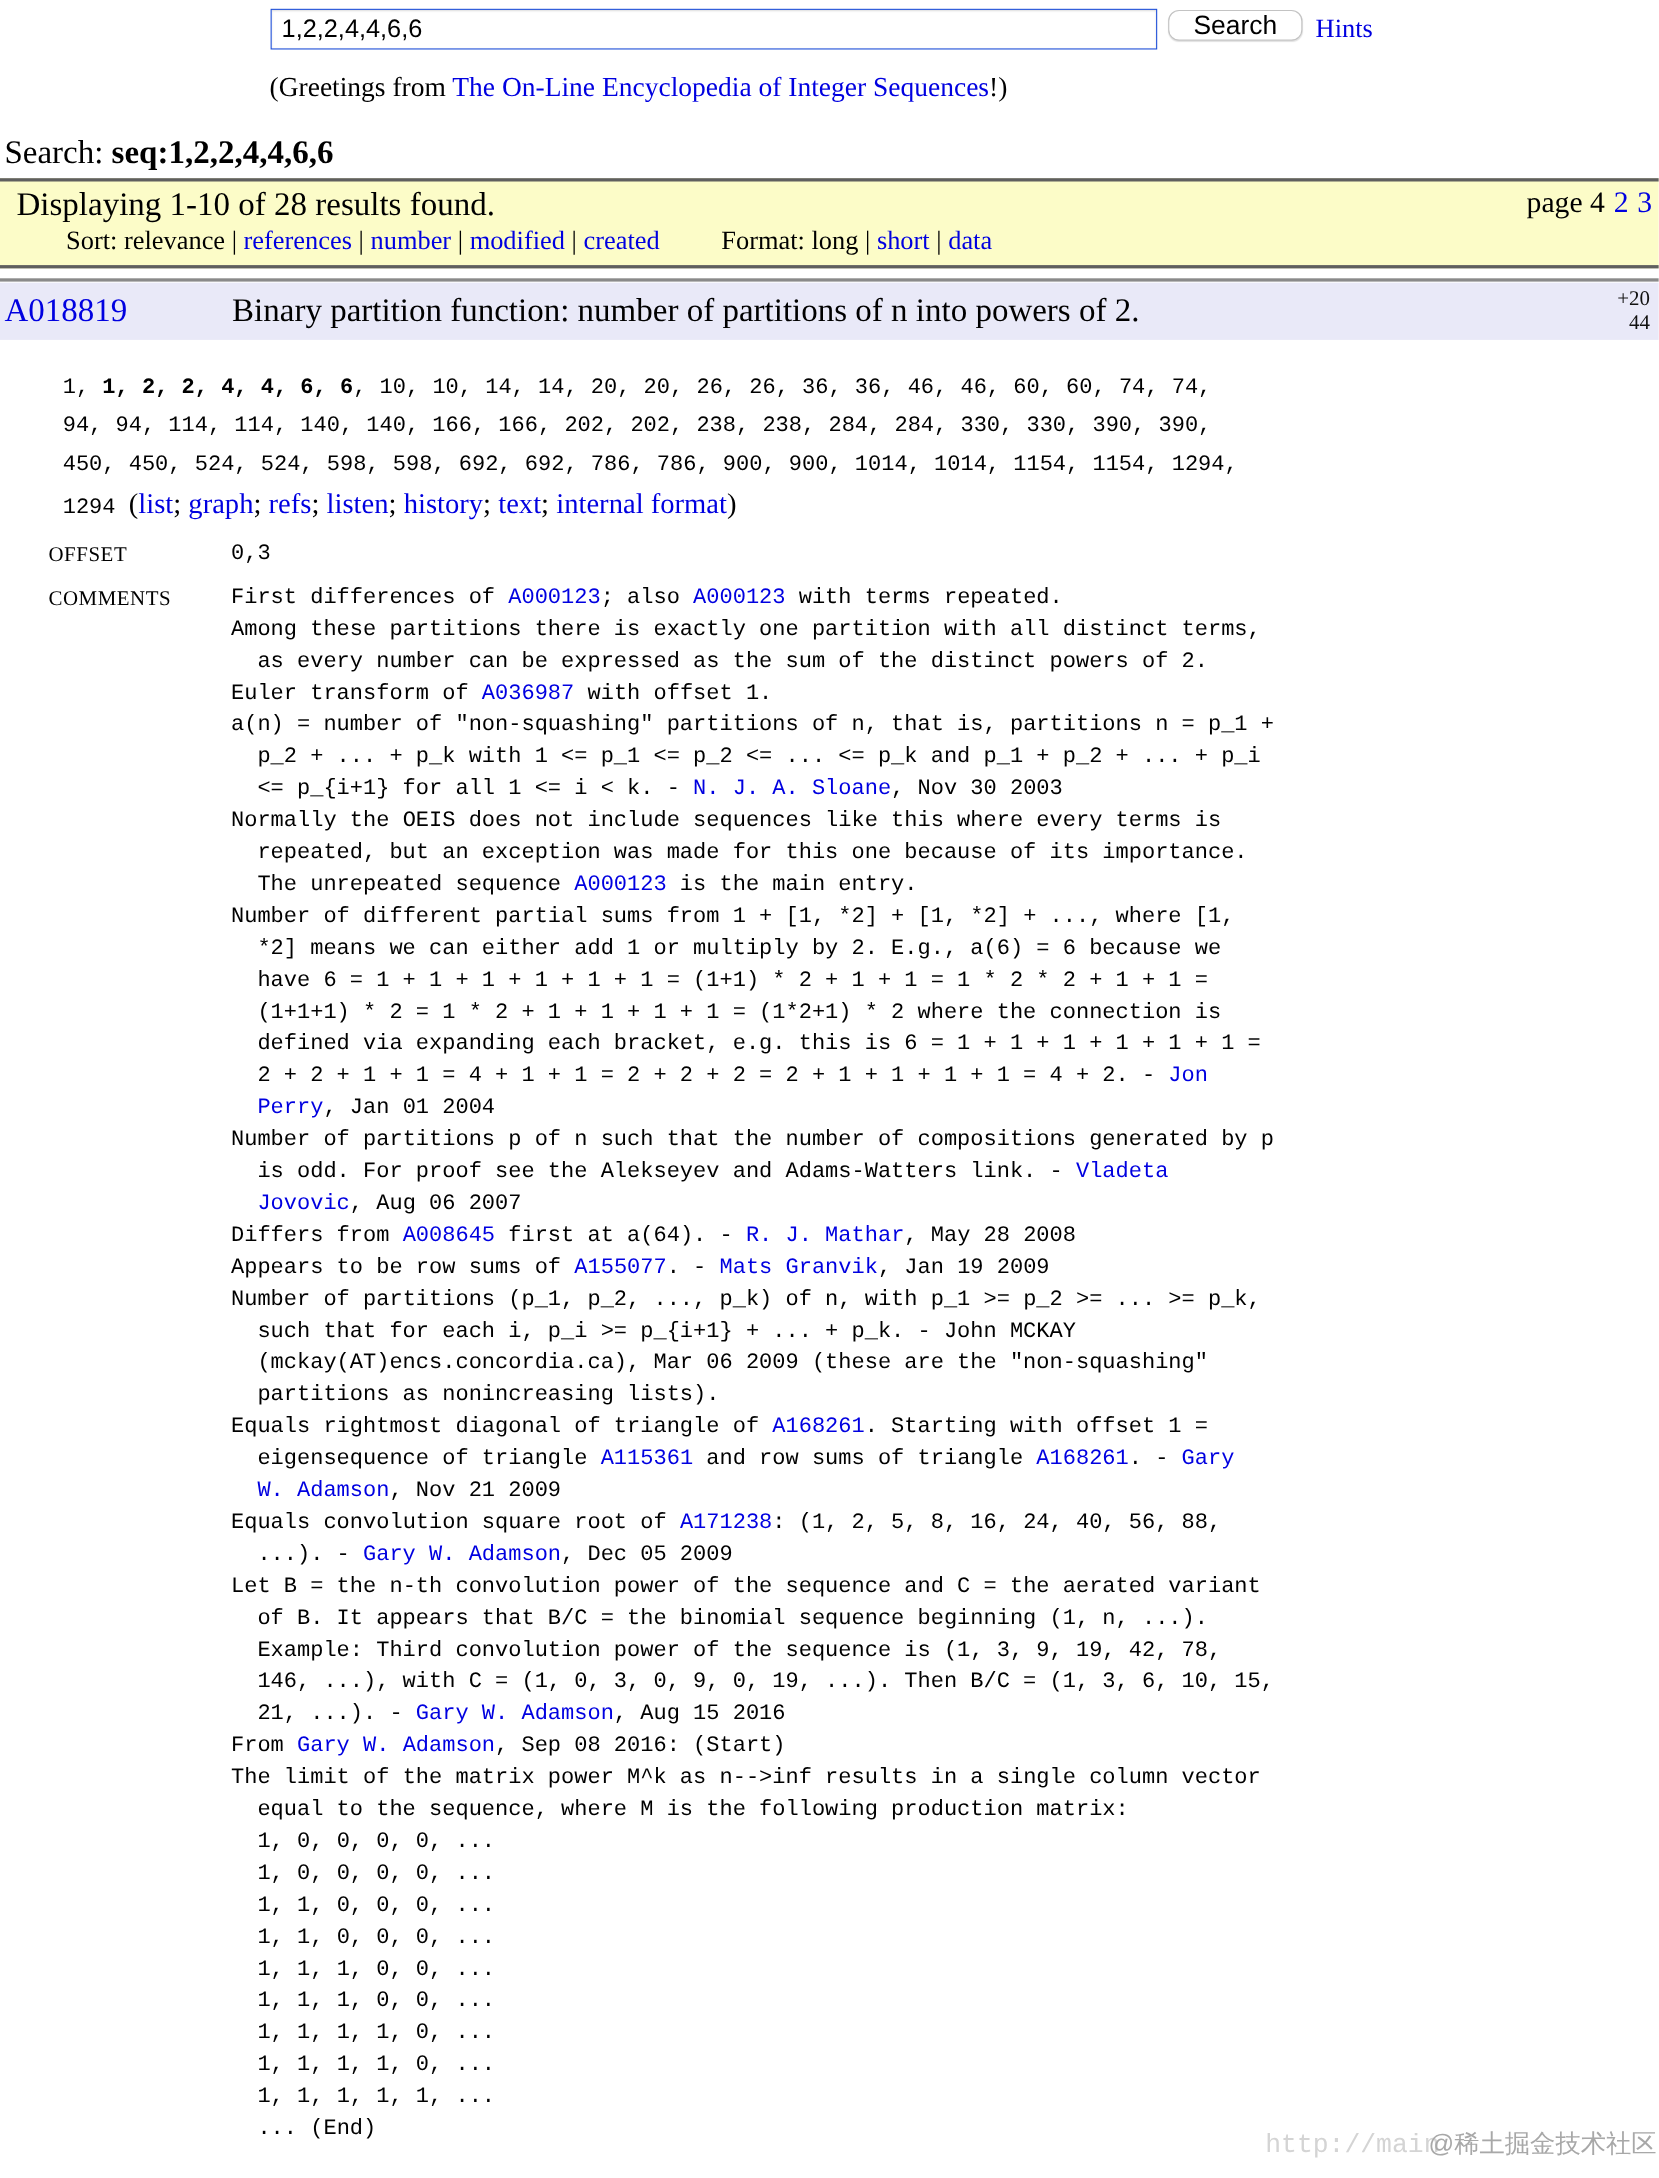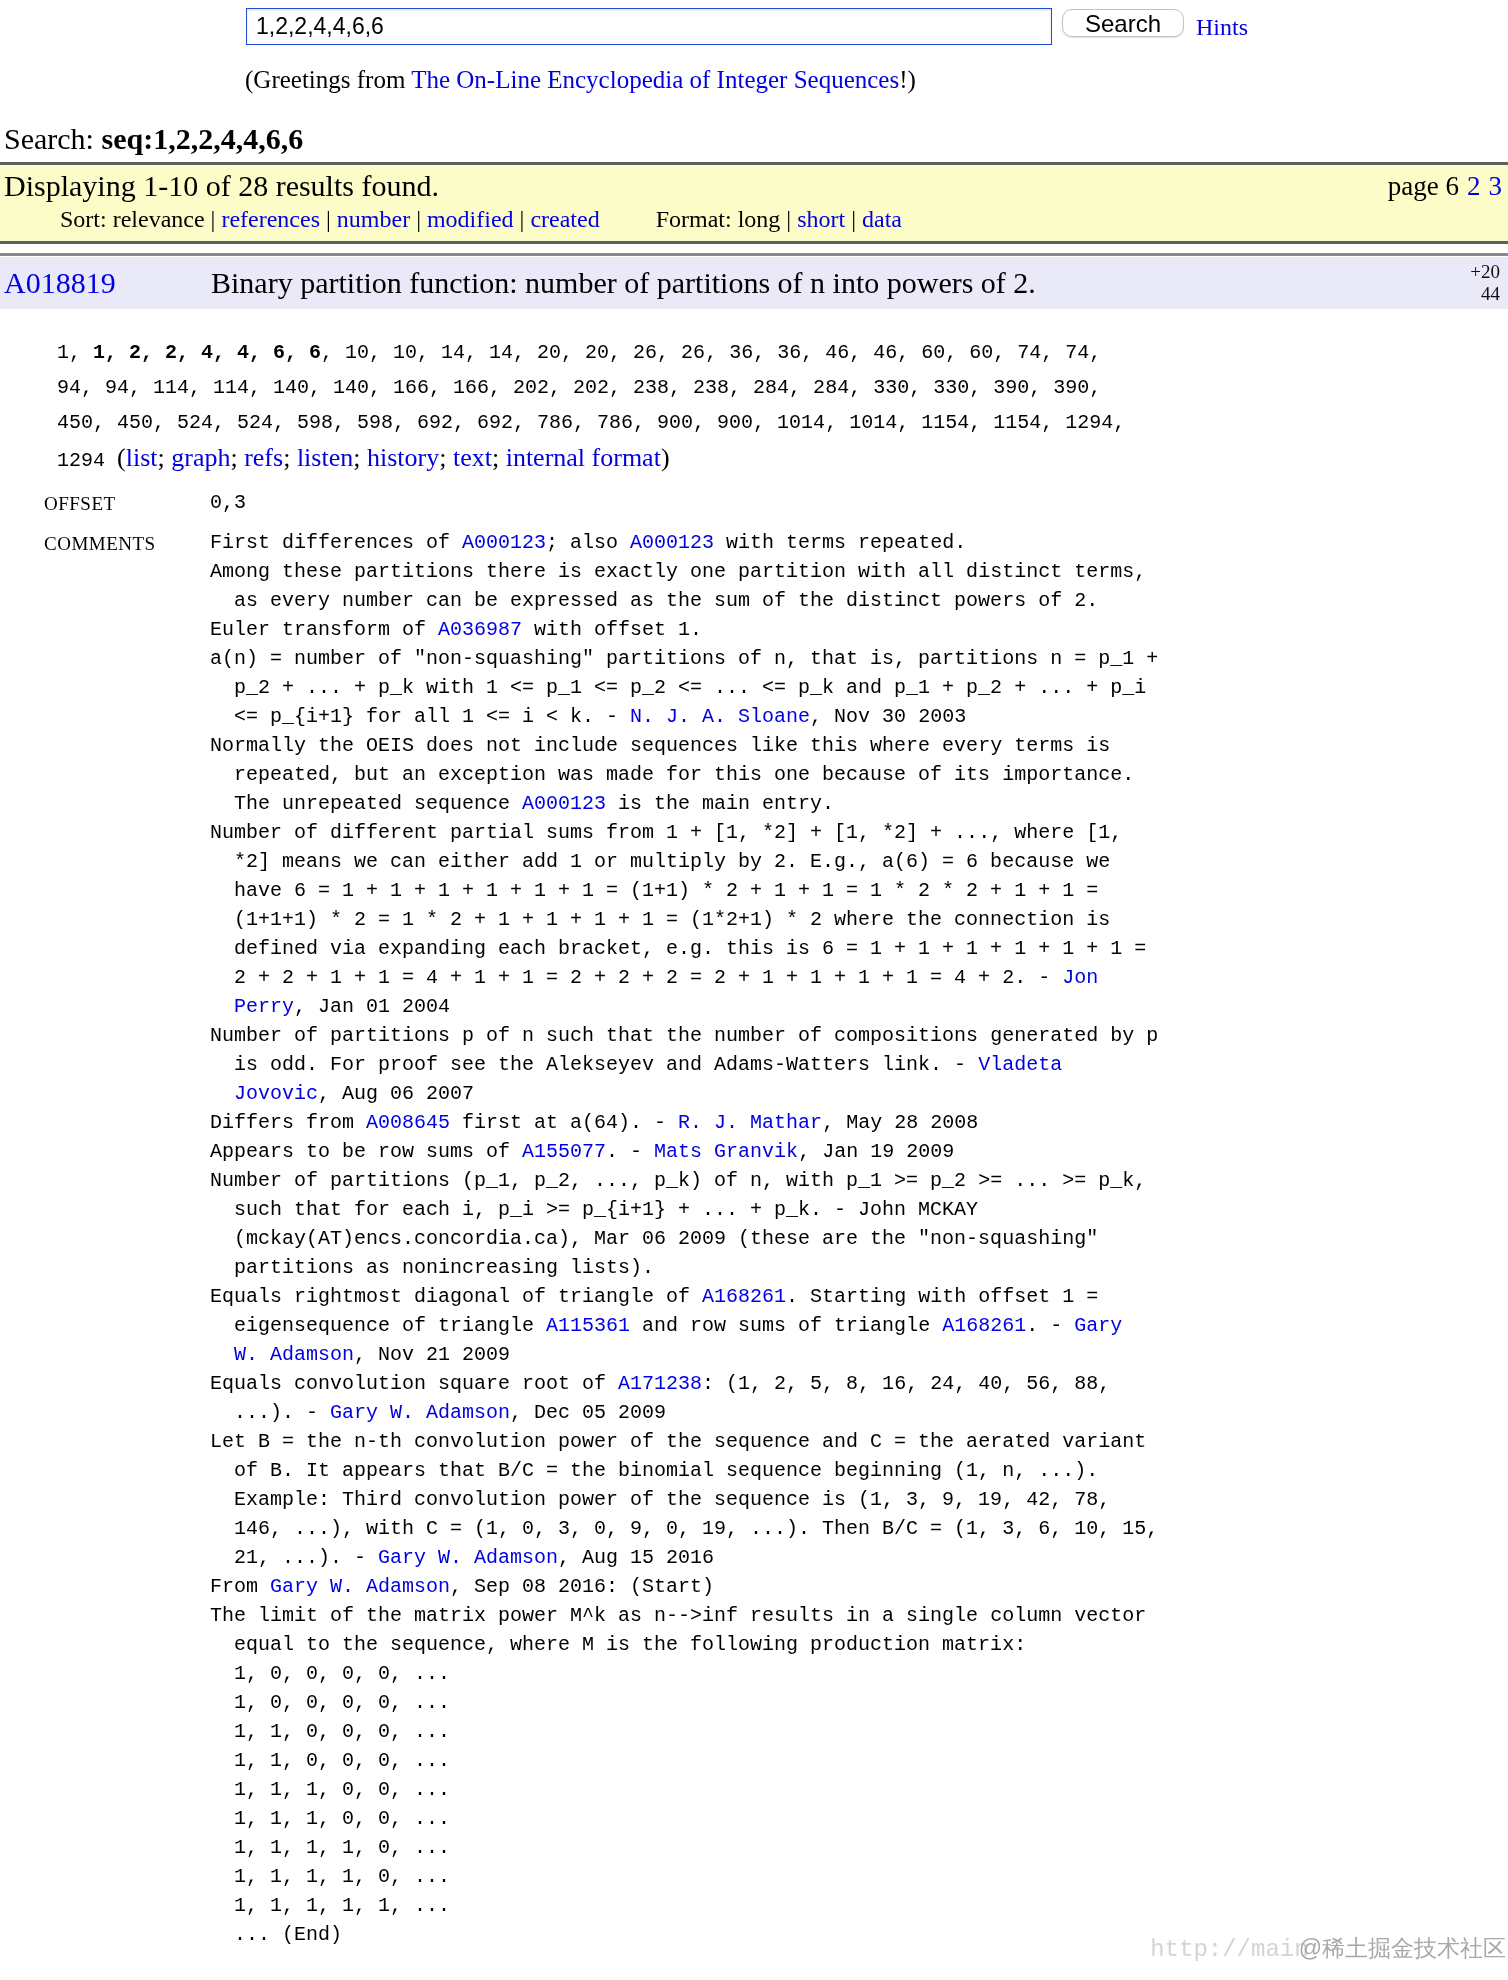--- a/index.html
+++ b/index.html
@@ -30,21 +30,21 @@
   .query-line { margin:28px 0 0 4px; font-size:30px; }
   .query-line b { font-weight:bold; }
 
   
   .yellow-band {
     margin-top:6px; background:var(--yellow,#fcfcc8);
     border-top:3px solid var(--bandborder,#5f5f5f);
     border-bottom:3px solid var(--bandborder,#5f5f5f);
     padding:4px 0 8px 0;
   }
-  .yb-row1 { display:flex; justify-content:space-between; align-items:center; padding:0 6px 0 4px; }
+  .yb-row1 { display:flex; justify-content:space-between; align-items:flex-start; padding:0 6px 0 15px; }
   .displaying { font-size:30px; }
   .pages { font-size:27px; }
   .pages a { margin-left:8px; }
   .yb-row2 { padding-left:60px; margin-top:3px; font-size:24px; }
   .formatpart { margin-left:56px; }
 
   .rule { margin-top:9px; height:3px; background:var(--rule,#8a8a8a); }
 
   
   .entry-band {
@@ -85,21 +85,21 @@
 </div>
 
 <div class="greeting"><span>(Greetings from </span><a>The On-Line Encyclopedia of Integer Sequences</a><span>!)</span></div>
 
 <div class="query-line"><span>Search:</span>
   <b>seq:1,2,2,4,4,6,6</b></div>
 
 <div class="yellow-band">
   <div class="yb-row1">
     <span class="displaying">Displaying 1-10 of 28 results found.</span>
-    <span class="pages"><span>page 6</span><span id="page-links"><a>2</a><a>3</a></span></span>
+    <span class="pages"><span>page 4</span><span id="page-links"><a>2</a><a>3</a></span></span>
   </div>
   <div class="yb-row2">
     <span class="sortpart"><span>Sort:</span> <span>relevance</span><span id="sort-links"> | <a>references</a> | <a>number</a> | <a>modified</a> | <a>created</a></span></span><span class="formatpart"><span>Format:</span> <span>long</span><span id="format-links"> | <a>short</a> | <a>data</a></span></span>
   </div>
 </div>
 
 <div class="rule"></div>
 
 <div class="entry-band">
   <a class="aid">A018819</a>

